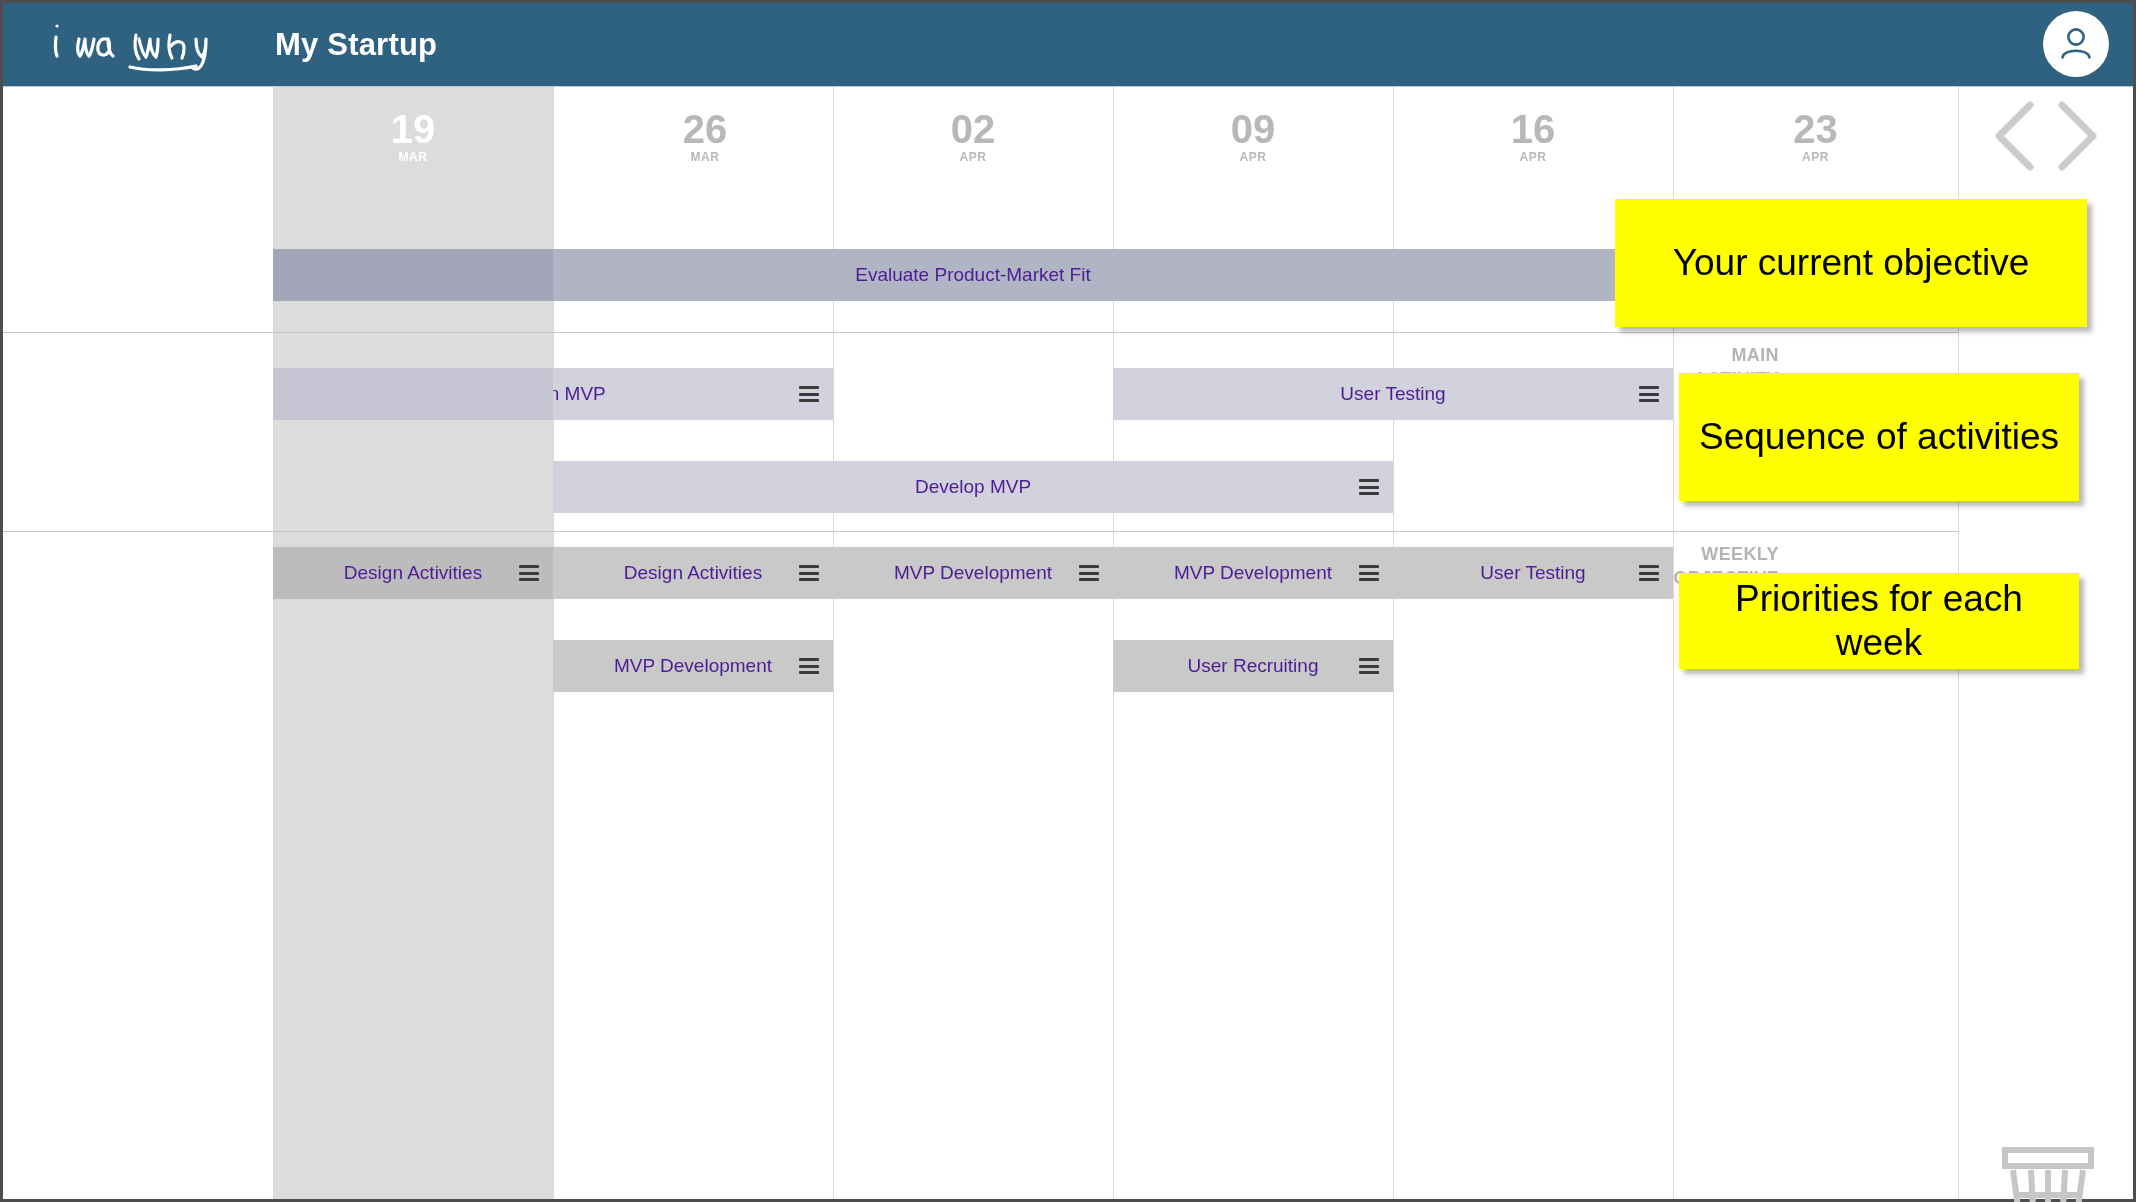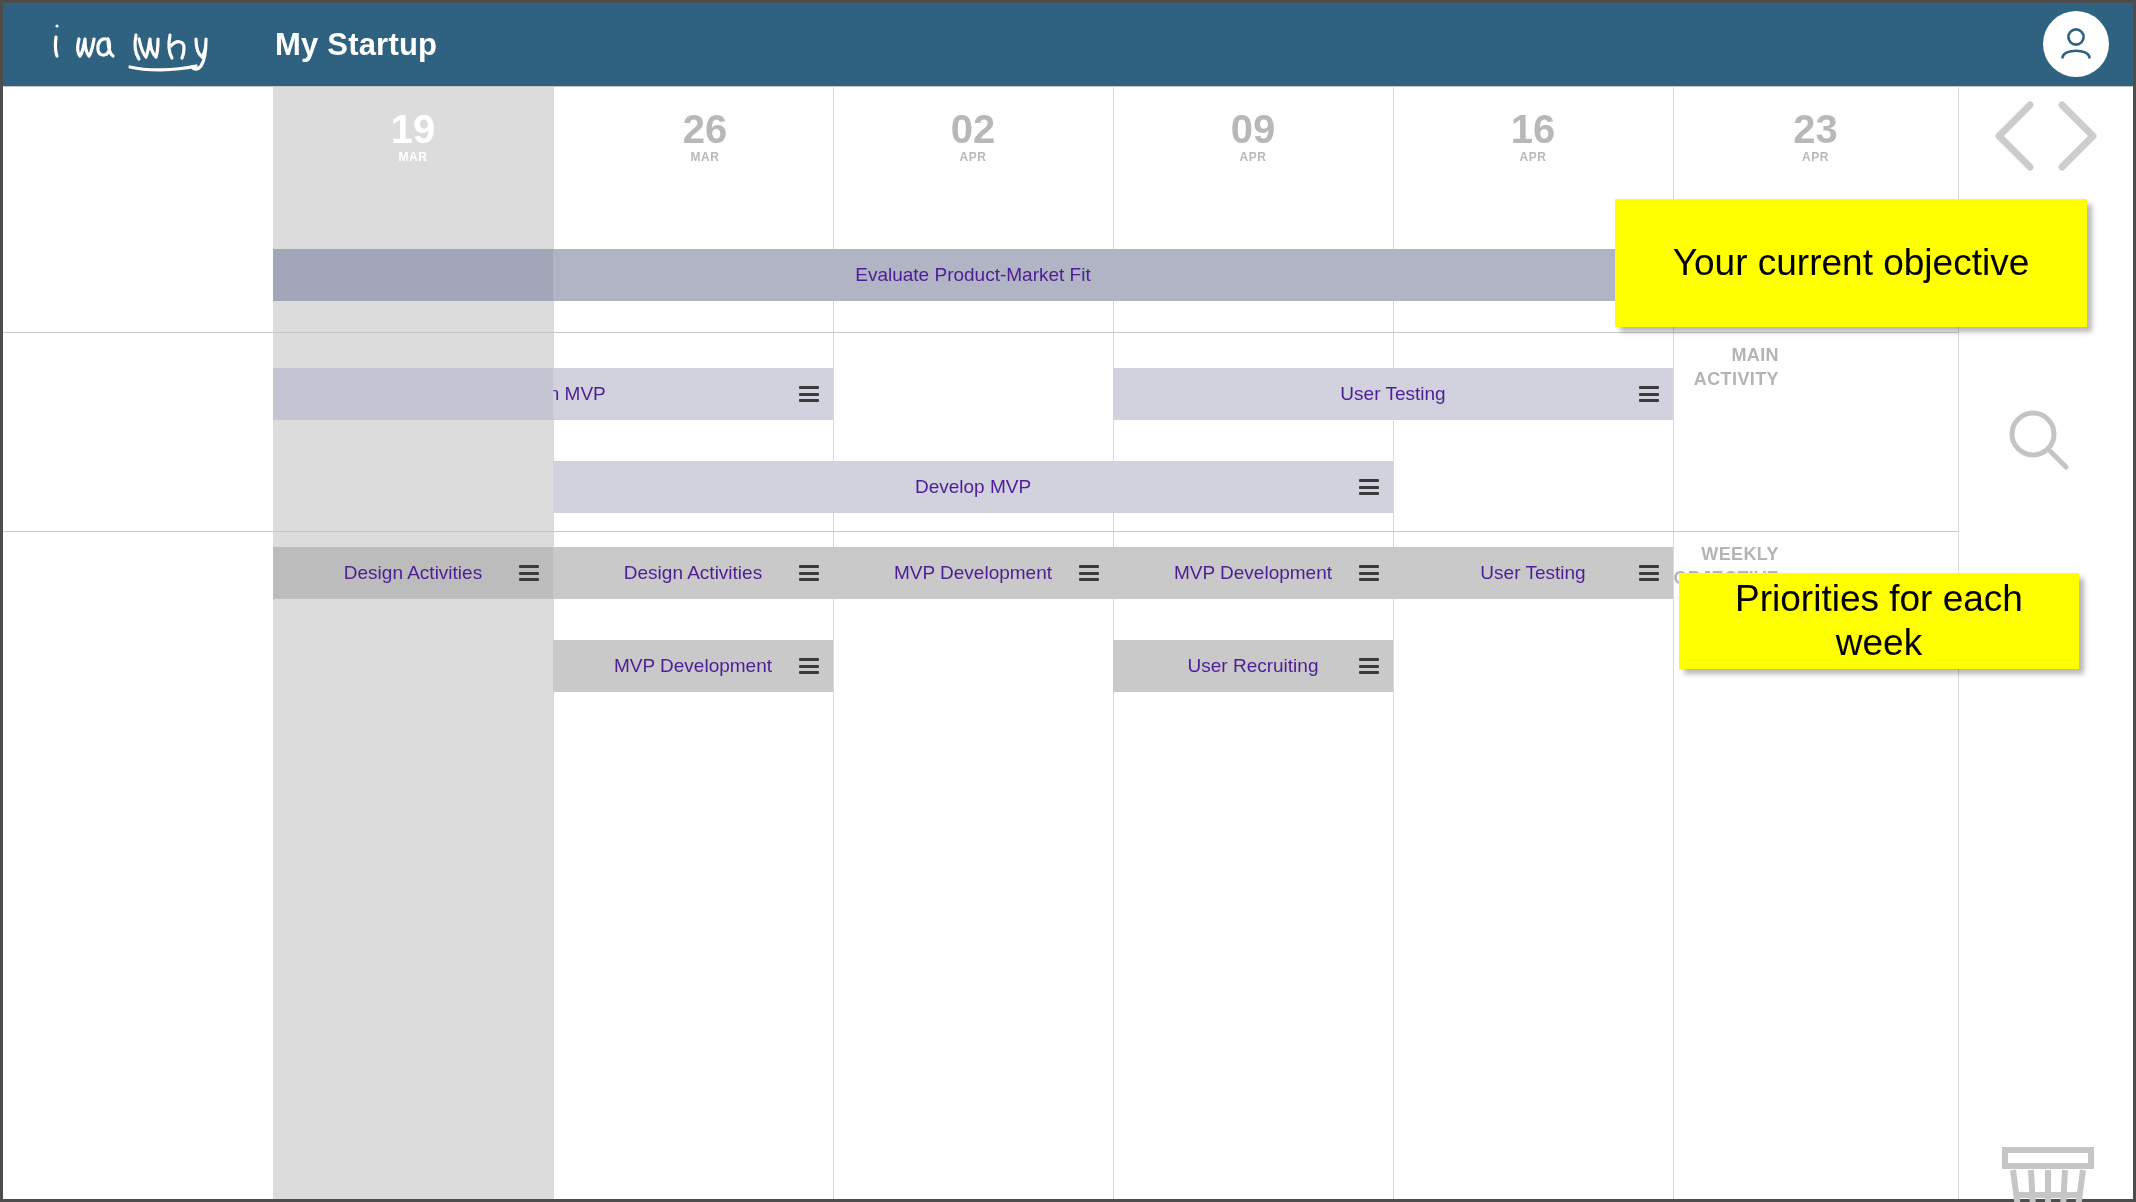--- a/index.html
+++ b/index.html
@@ -323,17 +323,20 @@
       <path d="M20 28 L30 104 L80 104 L90 28" fill="none" stroke="#c6c6c6" stroke-width="6" stroke-linejoin="round"></path>
       <path d="M38 28 L42 104 M55 28 L55 104 M72 28 L68 104" fill="none" stroke="#c6c6c6" stroke-width="6"></path>
       <path d="M23 53 L87 53 M26 78 L84 78" fill="none" stroke="#c6c6c6" stroke-width="6"></path>
     </svg>
 
   </div>
 
   <div class="note" style="left:1612px;top:196px;width:472px;height:128px">
     <span>Your current objective</span>
   </div>
+  <div class="note" style="left:1676px;top:370px;width:400px;height:128px">
+    <span>Sequence of activities</span>
+  </div>
   <div class="note" style="left:1676px;top:570px;width:400px;height:96px">
     <span>Priorities for each week</span>
   </div>
 
 </div>
 
 </body></html>

